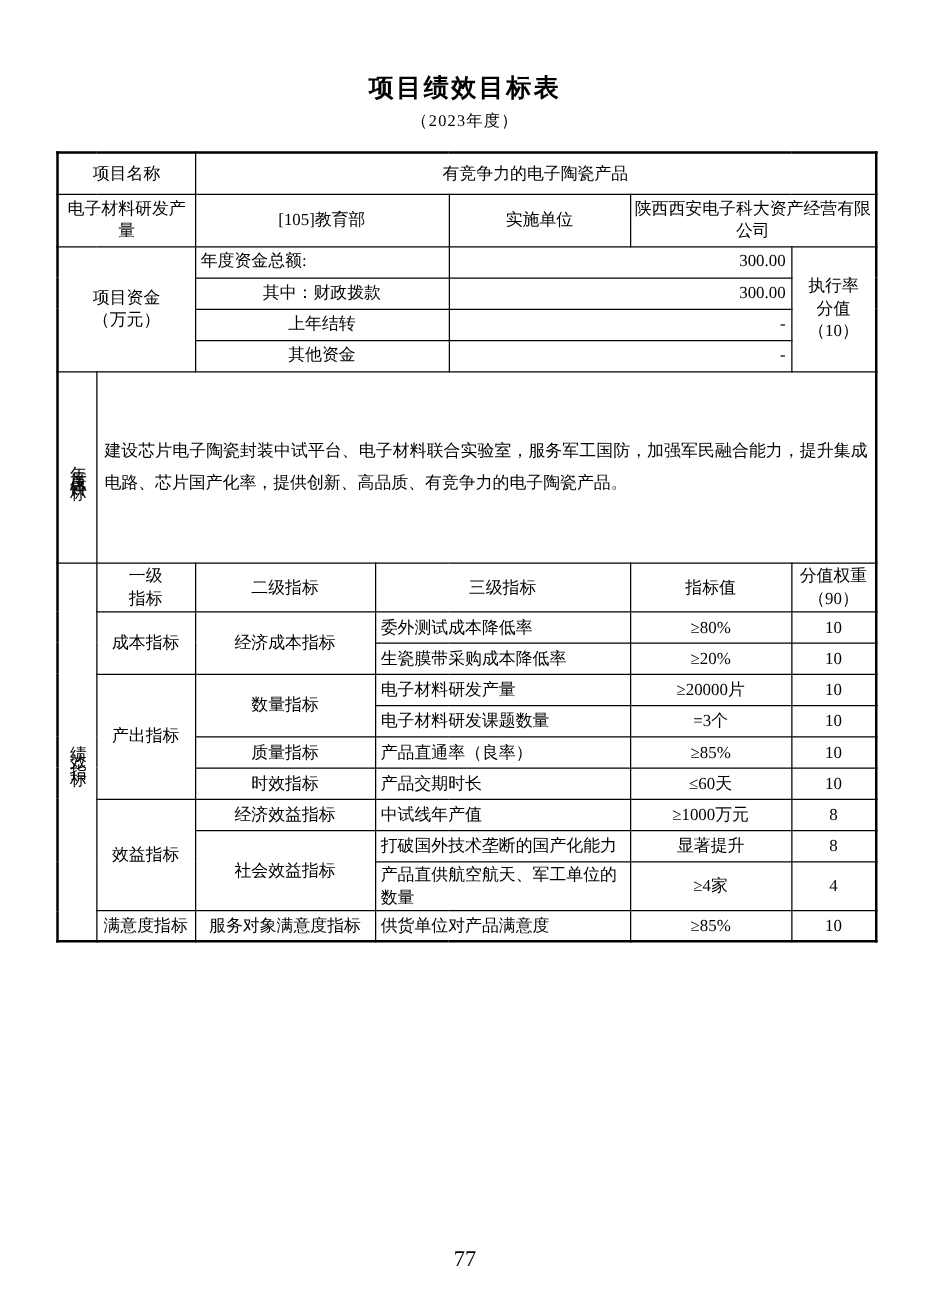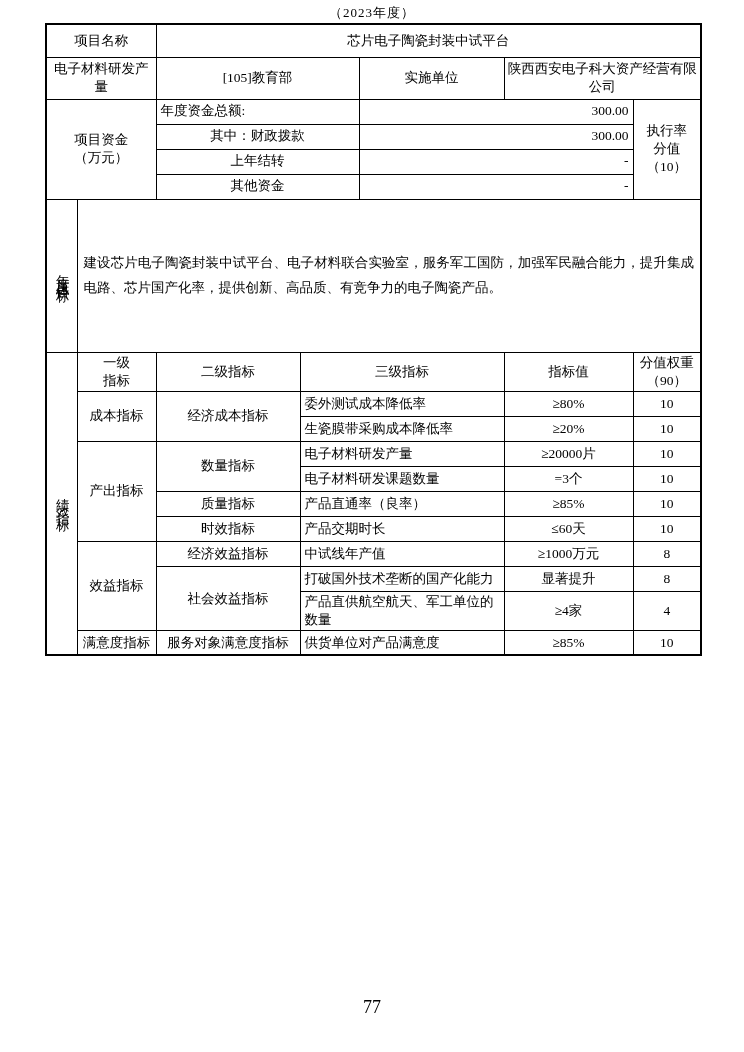--- a/index.html
+++ b/index.html
@@ -17,21 +17,21 @@
     font-weight: bold;
     letter-spacing: 2px;
   }
   .doc-subtitle {
     margin-top: 4px;
     text-align: center;
     font-size: 13px;
     letter-spacing: 1px;
   }
   table.main {
-    margin: 1px 0 0 45px;
+    margin: 15px 0 0 45px;
     width: 655px;
     table-layout: fixed;
     border-collapse: collapse;
     border: 2px solid #000;
     font-size: 13.5px;
     font-family: Liberation Serif, serif;
   }
   td {
     border: 1px solid #000;
     text-align: center;
@@ -64,37 +64,38 @@
     width: 100%;
     text-align: center;
     font-size: 18px;
   }
 </style>
 </head>
 <body>
 
 <div class="page">
 
+  <div class="doc-title">项目绩效目标表</div>
   <div class="doc-subtitle">（2023年度）</div>
 
   <table class="main">
     <colgroup>
       <col style="width:31px">
         <col style="width:79px">
         <col style="width:144px">
       <col style="width:59px">
         <col style="width:145px">
         <col style="width:129px">
       <col style="width:68px">
     </colgroup>
 
     <tbody>
         <tr style="height:33px">
       <td colspan="2">项目名称</td>
-      <td colspan="5">芯片电子陶瓷封装中试平台</td>
+      <td colspan="5">有竞争力的电子陶瓷产品</td>
     </tr>
 
     <tr style="height:42px">
       <td colspan="2">电子材料研发产量</td>
       <td colspan="2">[105]教育部</td>
       <td>实施单位</td>
       <td colspan="2">陕西西安电子科大资产经营有限公司</td>
     </tr>
 
     <tr style="height:25px">

